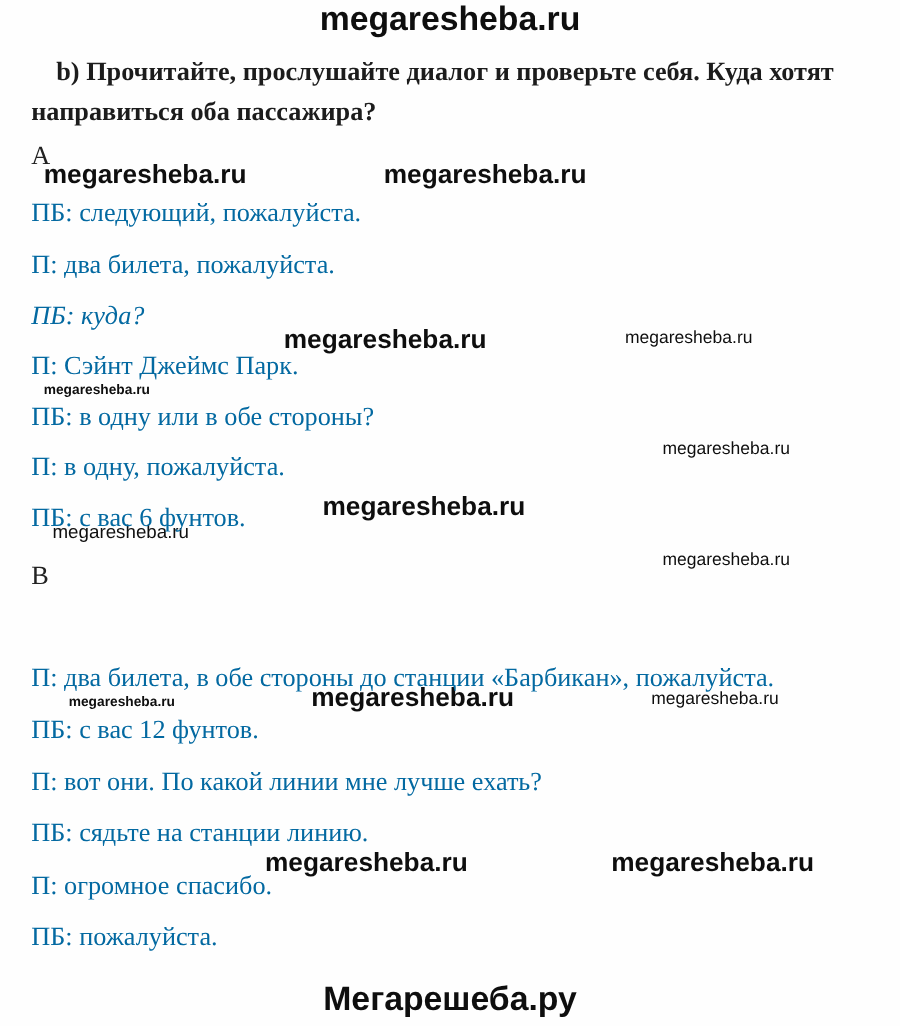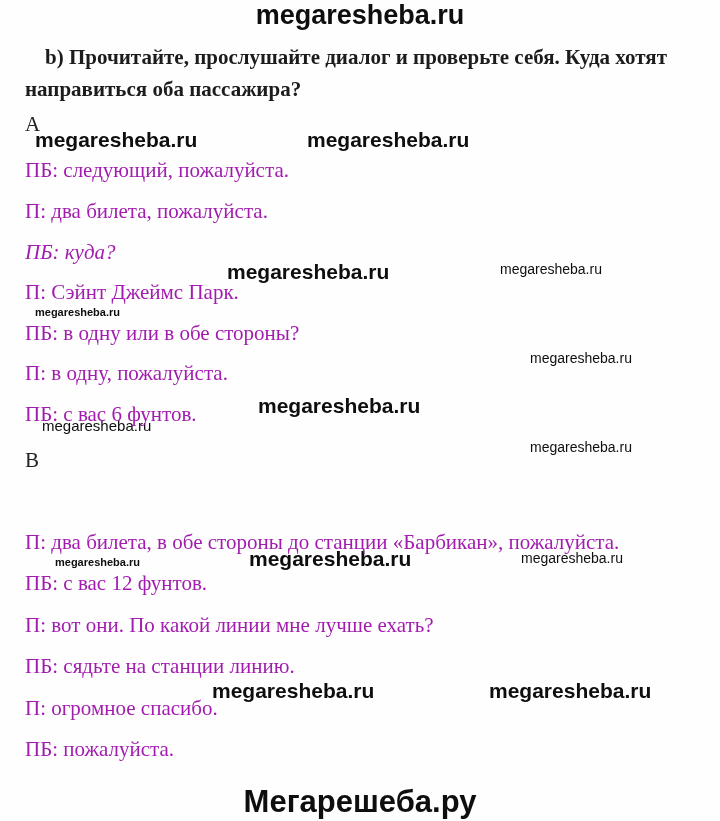--- a/index.html
+++ b/index.html
@@ -38,21 +38,21 @@
     font-size: 21px;
     color: #1c1c1c;
     white-space: nowrap;
   }
   
   .dlg {
     position: absolute;
     left: 25px;
     font-family: "Liberation Serif", serif;
     font-size: 21px;
-    color: #a21caf;
+    color: #0369a1;
     white-space: nowrap;
   }
   .section-label {
     position: absolute;
     left: 25px;
     font-family: "Liberation Serif", serif;
     font-size: 21px;
     color: #222222;
   }
 </style>
@@ -78,21 +78,21 @@
 
   <div class="wm" style="left:530px; top:440px; font-size:14px;">megaresheba.ru</div>
 
   <div class="wm wm-bold" style="left:55px; top:557px; font-size:11px;">megaresheba.ru</div>
   <div class="wm wm-bold" style="left:249px; top:548px; font-size:21px;">megaresheba.ru</div>
   <div class="wm" style="left:521px; top:551px; font-size:14px;">megaresheba.ru</div>
 
   <div class="wm wm-bold" style="left:212px; top:680px; font-size:21px;">megaresheba.ru</div>
   <div class="wm wm-bold" style="left:489px; top:680px; font-size:21px;">megaresheba.ru</div>
 
-  <div class="wm wm-bold wm-center" style="top:786px; font-size:31px;">Мегарешеба.ру</div>
+  <div class="wm wm-bold wm-center" style="top:786px; font-size:27px;">Мегарешеба.ру</div>
 
   <div class="task-line" style="left:25px; top:77px;">направиться оба пассажира?</div>
   <div class="task-line" style="left:45px; top:45px;">b) Прочитайте, прослушайте диалог и проверьте себя. Куда хотят</div>
 
   <div class="section-label" style="top:112px;">А</div>
   <div class="dlg" style="top:158px;">ПБ: следующий, пожалуйста.</div>
   <div class="dlg" style="top:199px;">П: два билета, пожалуйста.</div>
   <div class="dlg" style="top:240px;font-style:italic;">ПБ: куда?</div>
   <div class="dlg" style="top:280px;">П: Сэйнт Джеймс Парк.</div>
   <div class="dlg" style="top:361px;">П: в одну, пожалуйста.</div>

